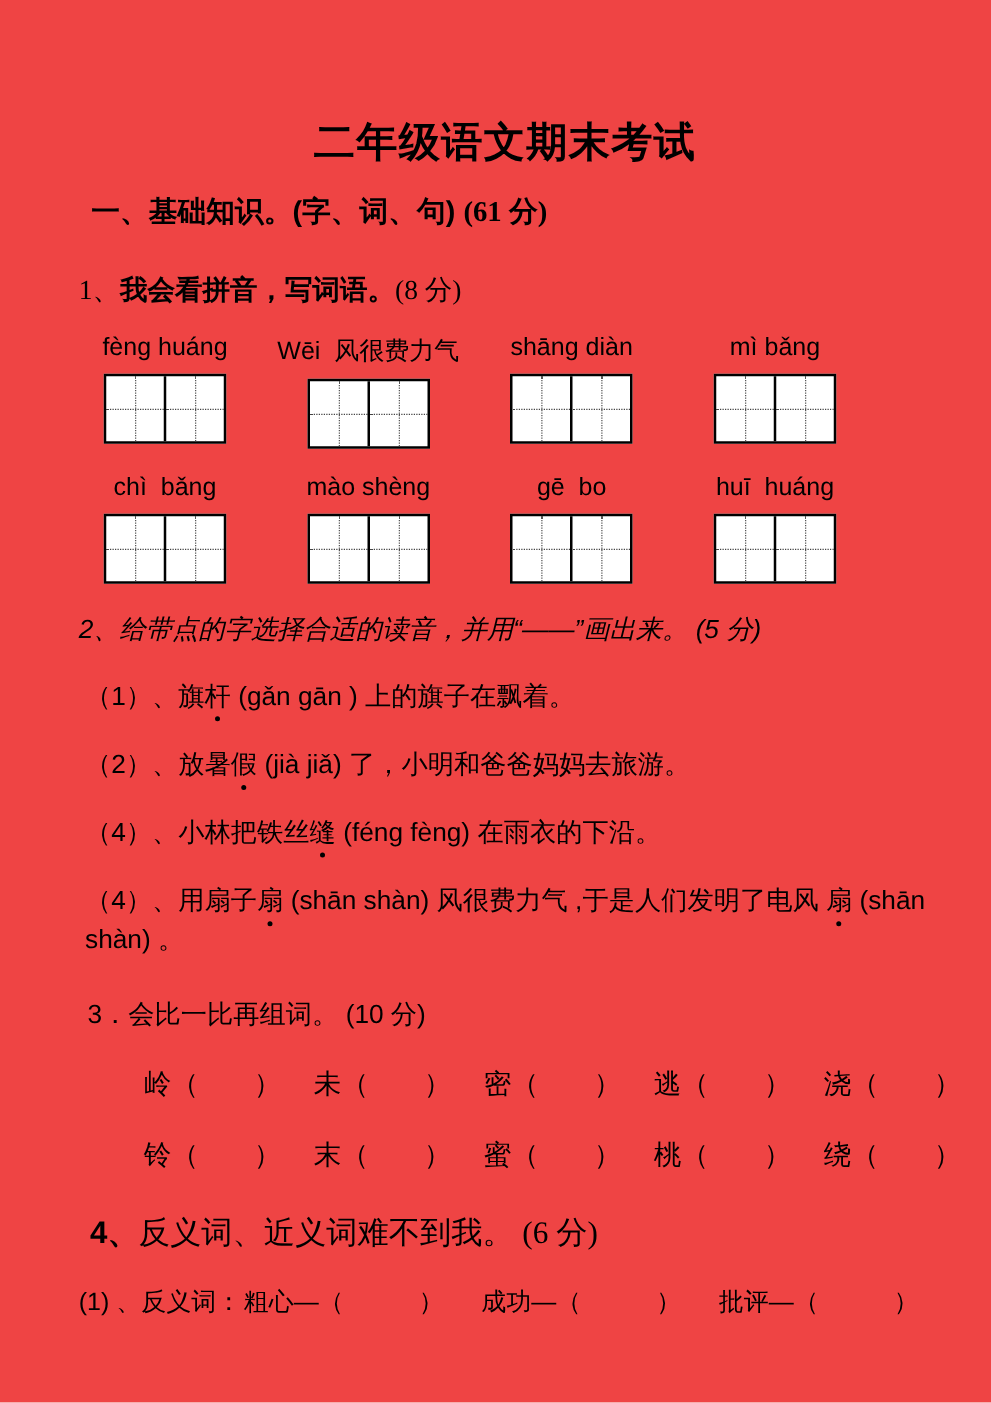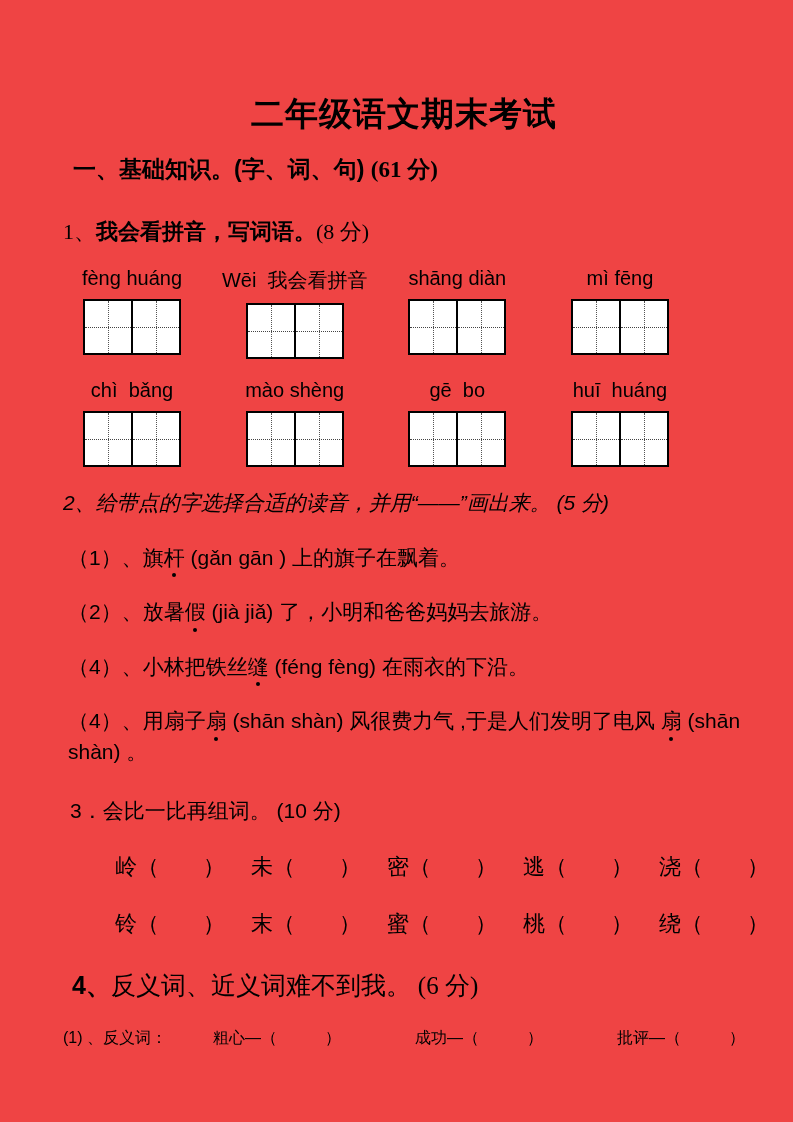--- a/index.html
+++ b/index.html
@@ -65,21 +65,21 @@
     transform: translateX(-50%);
     width: 4px; height: 4px; border-radius: 50%; background: #000;
   }
 
   .q3-heading { margin-top: 30px; margin-left: 7px; font-size: 21px; }
   .zuci-row { margin-top: 27px; margin-left: 52px; font-size: 22px; display: flex; }
   .zuci-pair { margin-right: 26px; white-space: pre; }
 
   .q4-heading { margin-top: 30px; margin-left: 9px; font-size: 25px; }
   .q4-heading .qnum { font-weight: 700; }
-  .q4-row { margin-top: 26px; font-size: 16px; display: flex; justify-content: space-between; }
+  .q4-row { margin-top: 26px; font-size: 20px; display: flex; }
   .q4-pair { margin-left: 30px; white-space: pre; }
   .q4-prefix { white-space: pre; }
   .q4-pair.first { margin-left: 2px; }
 </style>
 </head>
 <body>
 
 <div class="page">
 
   <div class="title">二年级语文期末考试</div>
@@ -94,35 +94,35 @@
 
   <div class="py-row">
     <div class="py-col">
       <div class="py-label">fèng huáng</div>
       <div class="tian-box">
         <div class="tian-cell"></div>
         <div class="tian-cell"></div>
       </div>
     </div>
     <div class="py-col">
-      <div class="py-label">Wēi  我会看拼音</div>
+      <div class="py-label">Wēi  风很费力气</div>
       <div class="tian-box">
         <div class="tian-cell"></div>
         <div class="tian-cell"></div>
       </div>
     </div>
     <div class="py-col">
       <div class="py-label">shāng diàn</div>
       <div class="tian-box">
         <div class="tian-cell"></div>
         <div class="tian-cell"></div>
       </div>
     </div>
     <div class="py-col">
-      <div class="py-label">mì fēng</div>
+      <div class="py-label">mì bǎng</div>
       <div class="tian-box">
         <div class="tian-cell"></div>
         <div class="tian-cell"></div>
       </div>
     </div>
   </div>
 
   <div class="py-row">
     <div class="py-col">
       <div class="py-label">chì  bǎng</div>

